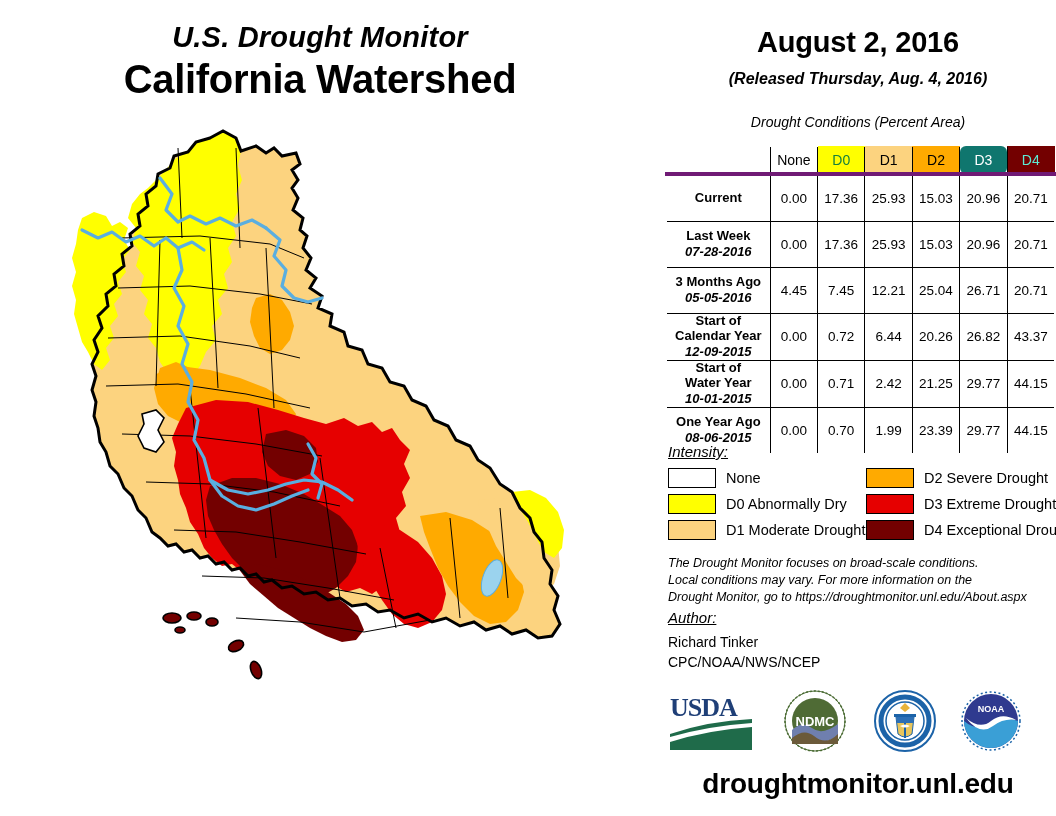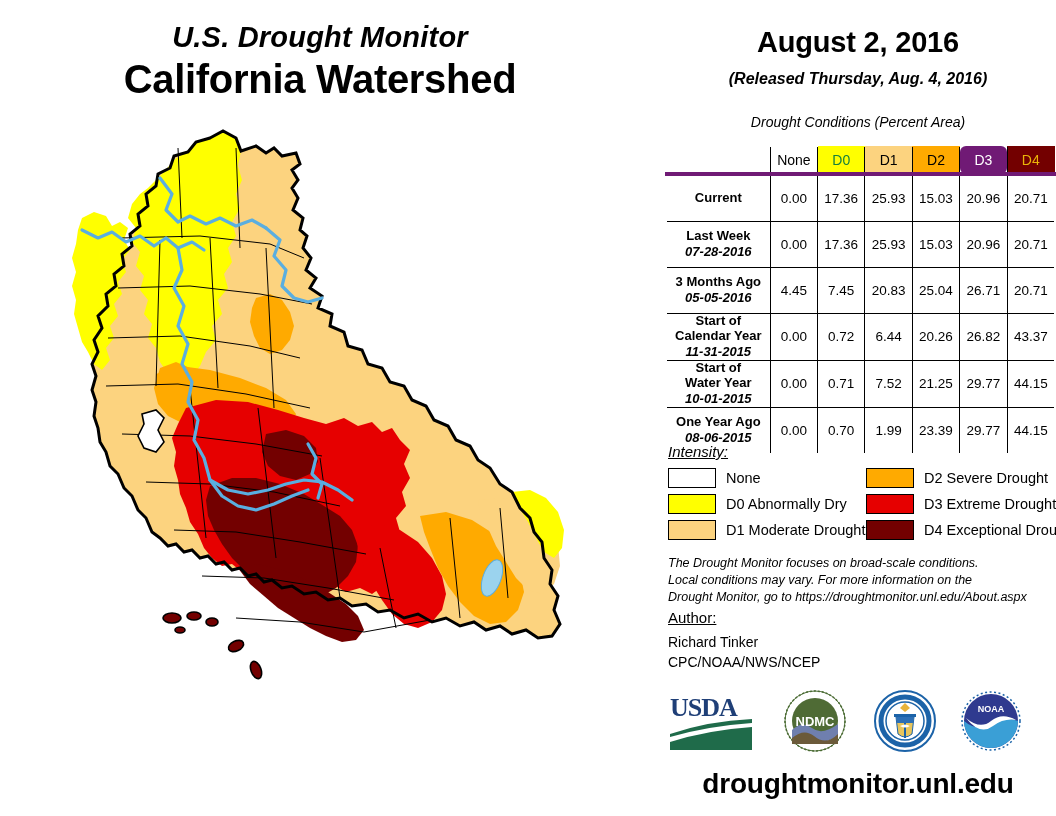--- a/index.html
+++ b/index.html
@@ -39,22 +39,22 @@
   .dm-table td,.dm-table th{
     border:1px solid #000;text-align:center;vertical-align:middle;
     padding:0;font-weight:normal;
   }
   .dm-table thead th{height:25px;width:47px;font-size:14px;}
   .dm-table thead th.corner{border:none;width:105px;background:transparent;}
   .hdr-none{background:#ffffff;color:#000;}
   .hdr-d0{background:#ffff00;color:#15803d;}
   .hdr-d1{background:#fcd37f;color:#000;}
   .hdr-d2{background:#ffaa00;color:#000;}
-  .hdr-d3{background:#701a75;color:#fff;border-radius:6px;}
-  .hdr-d4{background:#730000;color:#eab308;}
+  .hdr-d3{background:#0f766e;color:#fff;border-radius:6px;}
+  .hdr-d4{background:#730000;color:#5eead4;}
   .dm-table tbody td{height:45px;width:47px;font-size:13.5px;}
   .row-label{
     width:105px;text-align:center;line-height:1.15;padding:2px 4px;
   }
   .row-label .rl-name{font-weight:bold;font-size:13px;display:block;}
   .row-label .rl-date{font-style:italic;font-size:13px;font-weight:bold;display:block;margin-top:1px;}
   .dm-table tbody tr:first-child td{border-top:4px solid #701a75;}
   .dm-table{border:2px solid transparent;}
 
   
@@ -71,21 +71,21 @@
     width:46px;height:18px;border:1px solid #000;flex:0 0 auto;margin-right:10px;
   }
   .legend-label{font-size:14.5px;white-space:nowrap;}
 
   
   .disclaimer{
     position:absolute;left:668px;top:555px;width:390px;
     font-size:12.5px;font-style:italic;line-height:1.35;
   }
   .author-title{
-    position:absolute;left:668px;top:609px;font-size:15px;
+    position:absolute;left:668px;top:609px;font-size:15px;font-style:italic;
     text-decoration:underline;
   }
   .author-lines{
     position:absolute;left:668px;top:632px;font-size:14px;line-height:1.45;
   }
 
   
   .logos{position:absolute;left:664px;top:690px;width:392px;height:76px;}
   .logo{position:absolute;top:0;}
   .usda{left:4px;width:86px;height:62px;}
@@ -154,45 +154,45 @@
           <td>20.96</td>
           <td>20.71</td>
         </tr>
         <tr>
           <td class="row-label">
             <span class="rl-name">3 Months Ago</span>
             <span class="rl-date">05-05-2016</span>
           </td>
           <td>4.45</td>
           <td>7.45</td>
-          <td>20.83</td>
+          <td>12.21</td>
           <td>25.04</td>
           <td>26.71</td>
           <td>20.71</td>
         </tr>
         <tr>
           <td class="row-label">
             <span class="rl-name">Start of<br>Calendar Year</span>
-            <span class="rl-date">11-31-2015</span>
+            <span class="rl-date">12-09-2015</span>
           </td>
           <td>0.00</td>
           <td>0.72</td>
           <td>6.44</td>
           <td>20.26</td>
           <td>26.82</td>
           <td>43.37</td>
         </tr>
         <tr>
           <td class="row-label">
             <span class="rl-name">Start of<br>Water Year</span>
             <span class="rl-date">10-01-2015</span>
           </td>
           <td>0.00</td>
           <td>0.71</td>
-          <td>7.52</td>
+          <td>2.42</td>
           <td>21.25</td>
           <td>29.77</td>
           <td>44.15</td>
         </tr>
         <tr>
           <td class="row-label">
             <span class="rl-name">One Year Ago</span>
             <span class="rl-date">08-06-2015</span>
           </td>
           <td>0.00</td>

